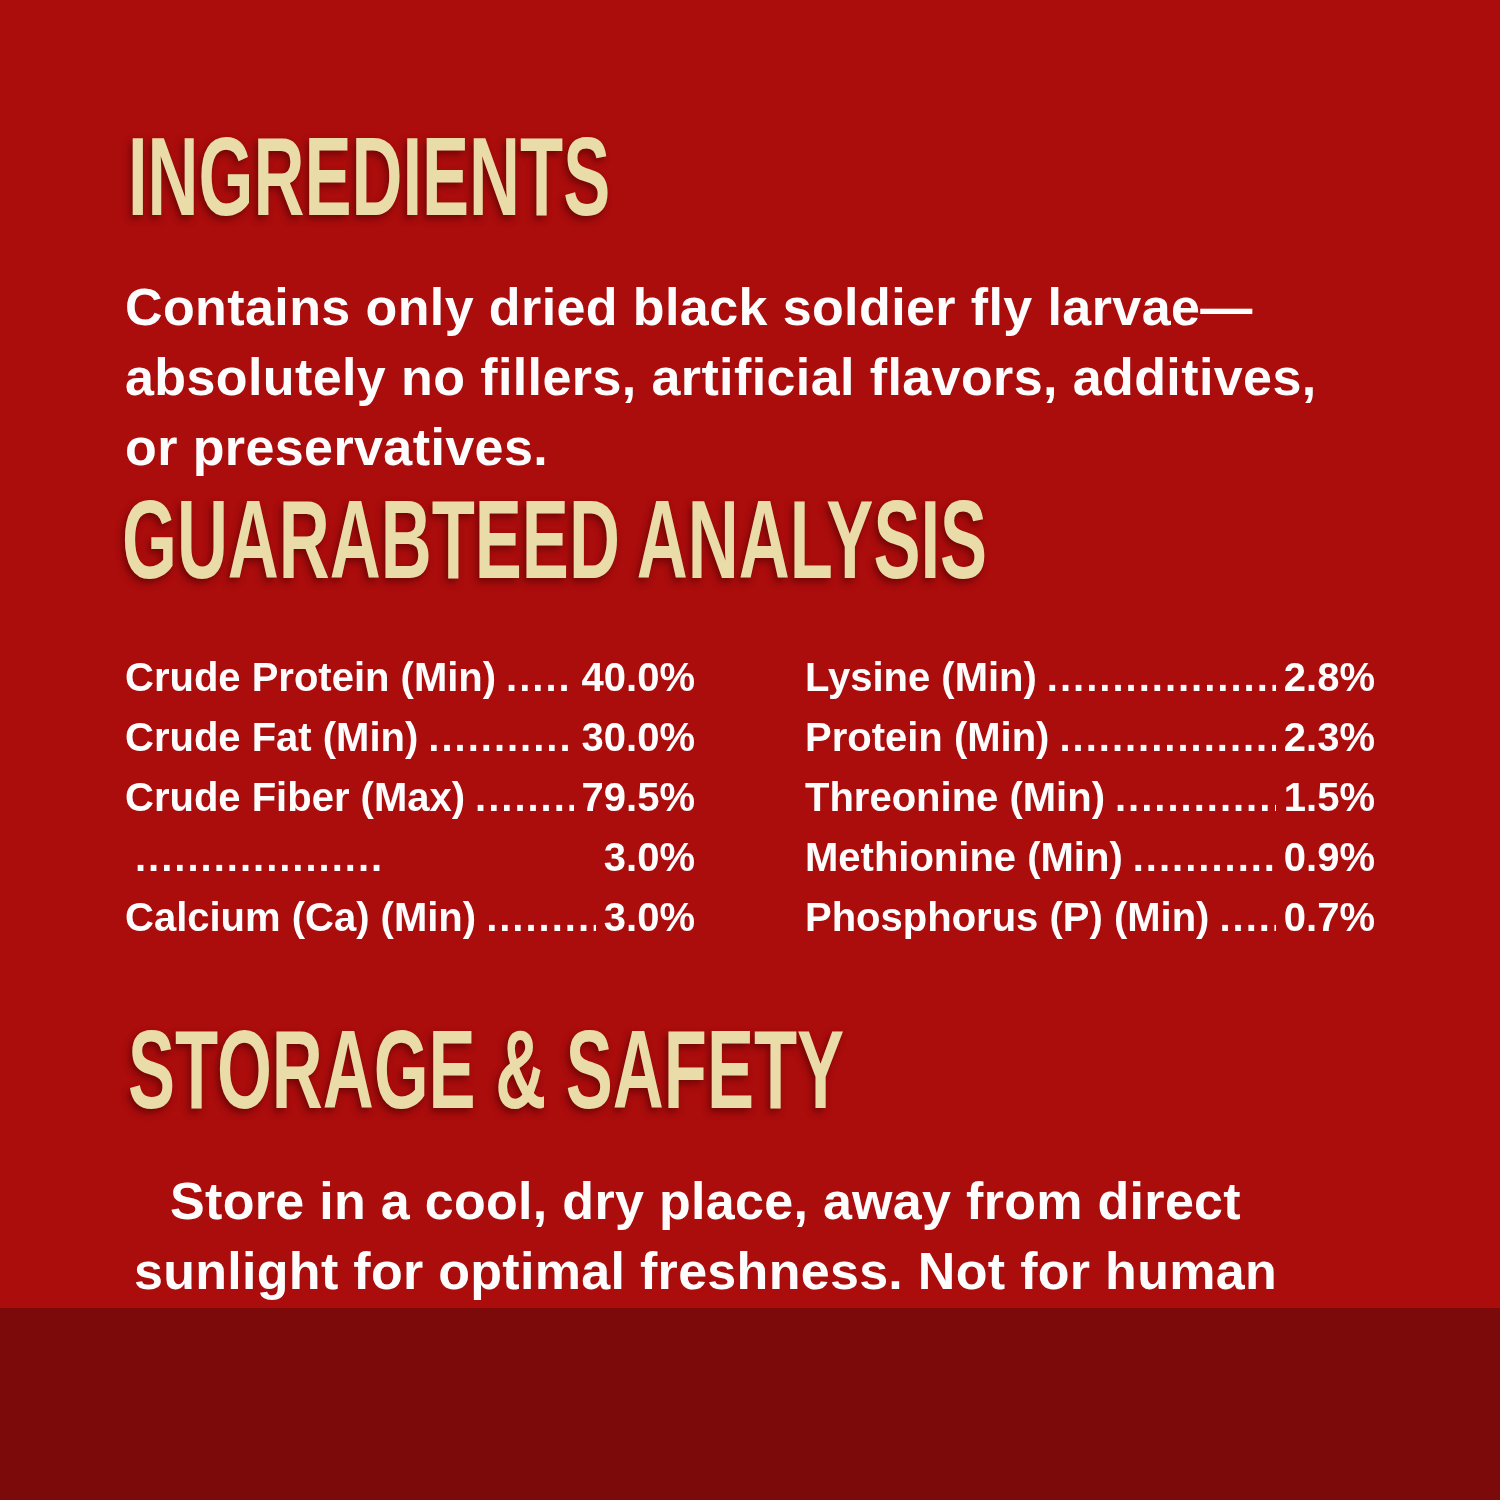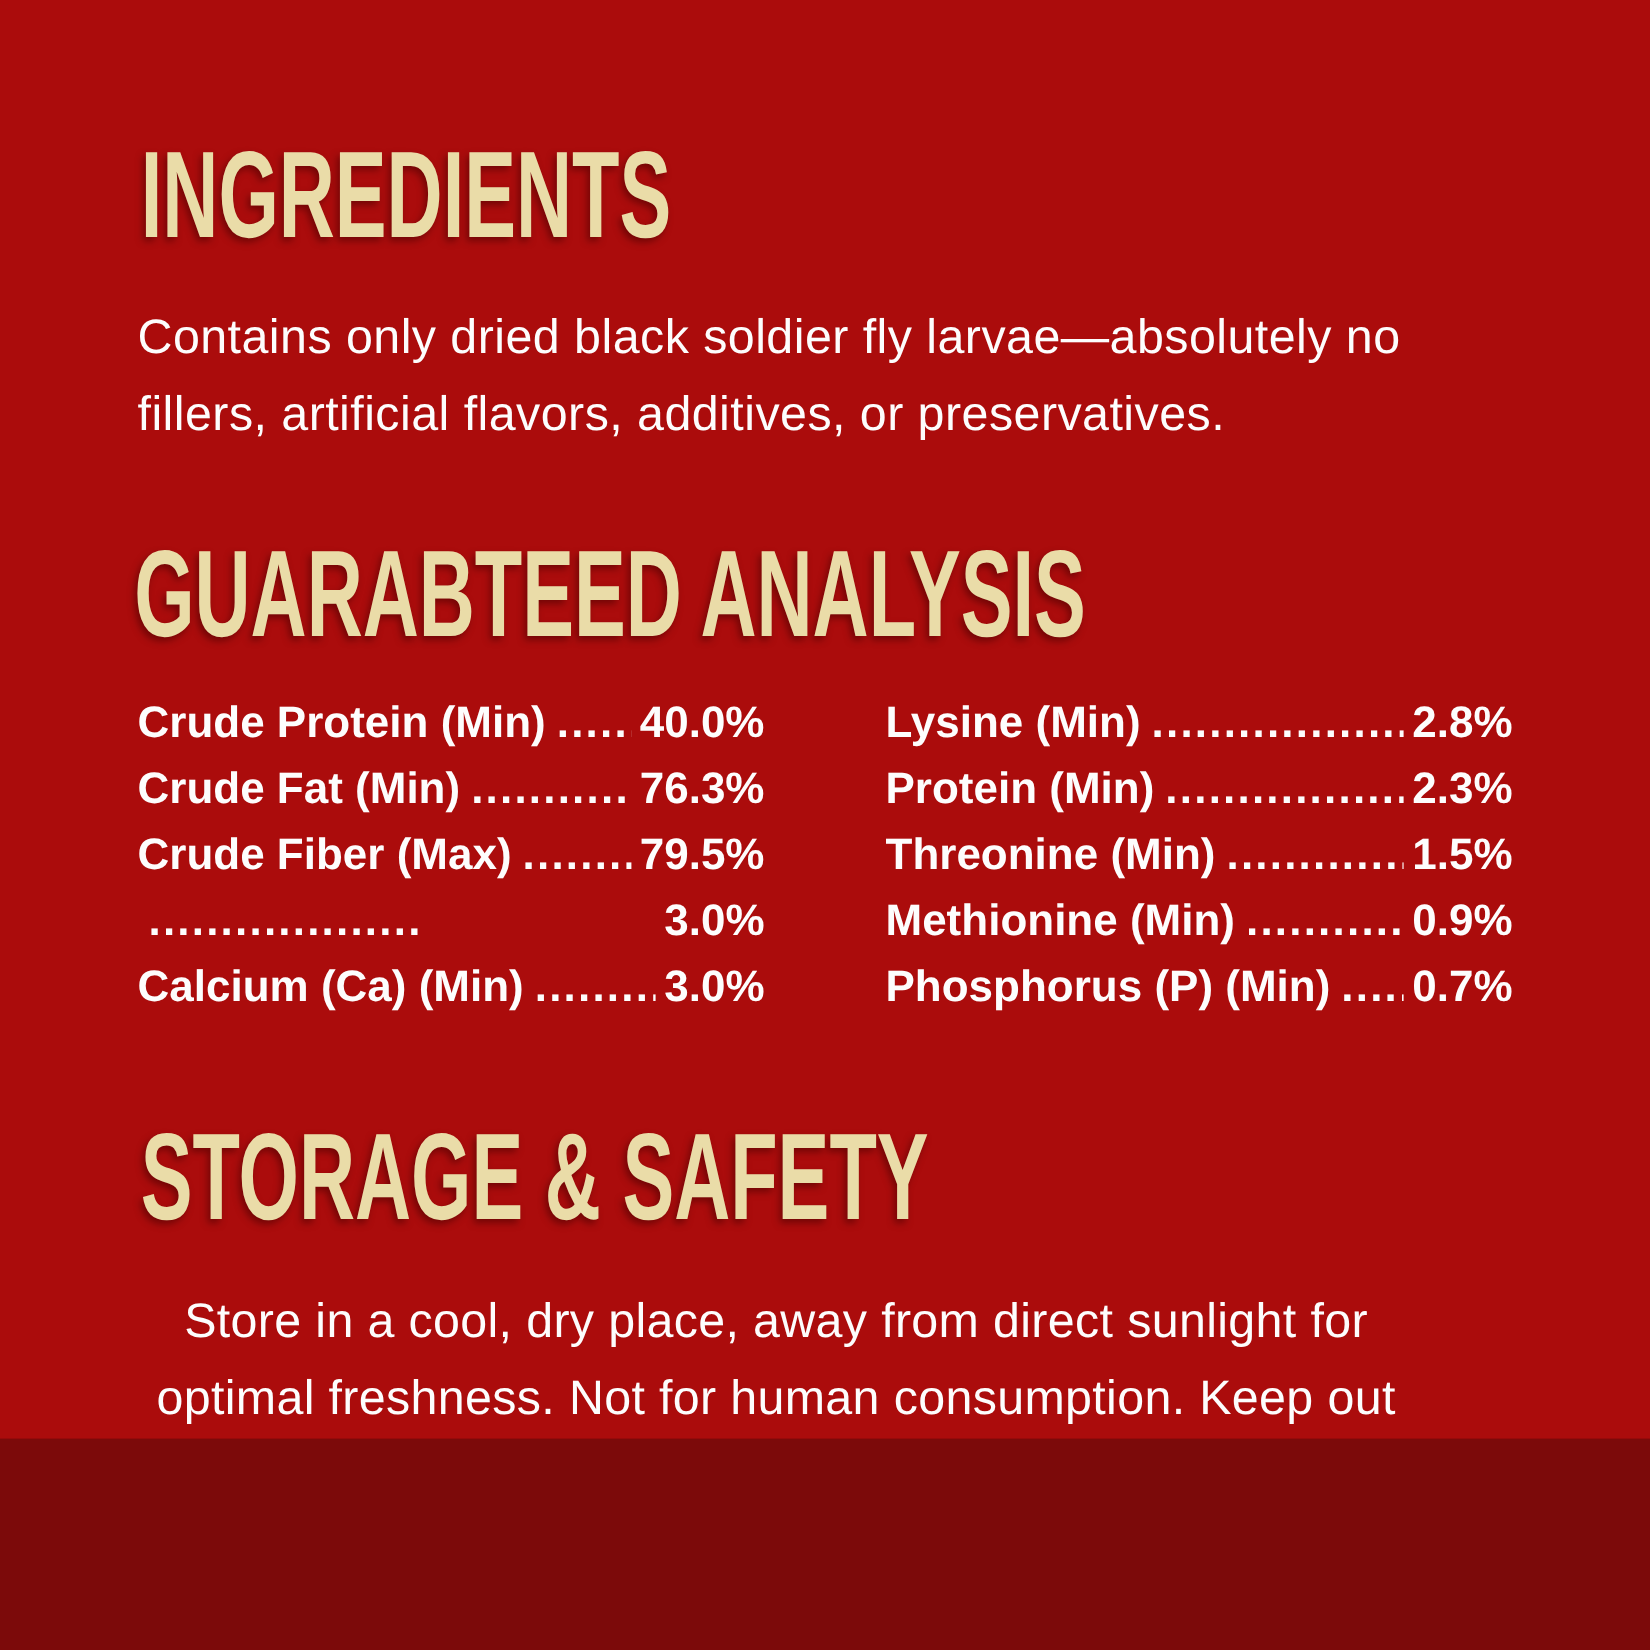--- a/index.html
+++ b/index.html
@@ -25,28 +25,28 @@
     letter-spacing:0px;
     color:var(--cream);
     white-space:nowrap;
     transform:scaleX(0.63);
     transform-origin:left top;
     text-shadow:-4px 4px 9px rgba(70,0,0,0.55);
   }
   .para{
     position:absolute;
     color:var(--white);
-    font-size:44px;
+    font-size:52px;
     line-height:70px;
     letter-spacing:0.4px;
-    font-weight:400;
+    font-weight:700;
   }
   .analysis-columns{
     position:absolute;
-    left:125px;top:627px;
+    left:125px;top:647px;
     width:1250px;
     display:flex;
     gap:110px;
   }
   .analysis-col{flex:1 1 0;min-width:0;}
   .row{
     display:flex;
     align-items:baseline;
     color:var(--white);
     font-weight:700;
@@ -78,21 +78,21 @@
   <div class="analysis-columns">
     <div class="analysis-col">
       <div class="row">
         <span class="label">Crude Protein (Min)</span>
         <span class="dots">..........</span>
         <span class="value">40.0%</span>
       </div>
       <div class="row">
         <span class="label">Crude Fat (Min)</span>
         <span class="dots">.................</span>
-        <span class="value">76.3%</span>
+        <span class="value">30.0%</span>
       </div>
       <div class="row">
         <span class="label">Crude Fiber (Max)</span>
         <span class="dots">..............</span>
         <span class="value">79.5%</span>
       </div>
       <div class="row">
         <span class="dots">...................</span>
         <span class="value">3.0%</span>
       </div>

